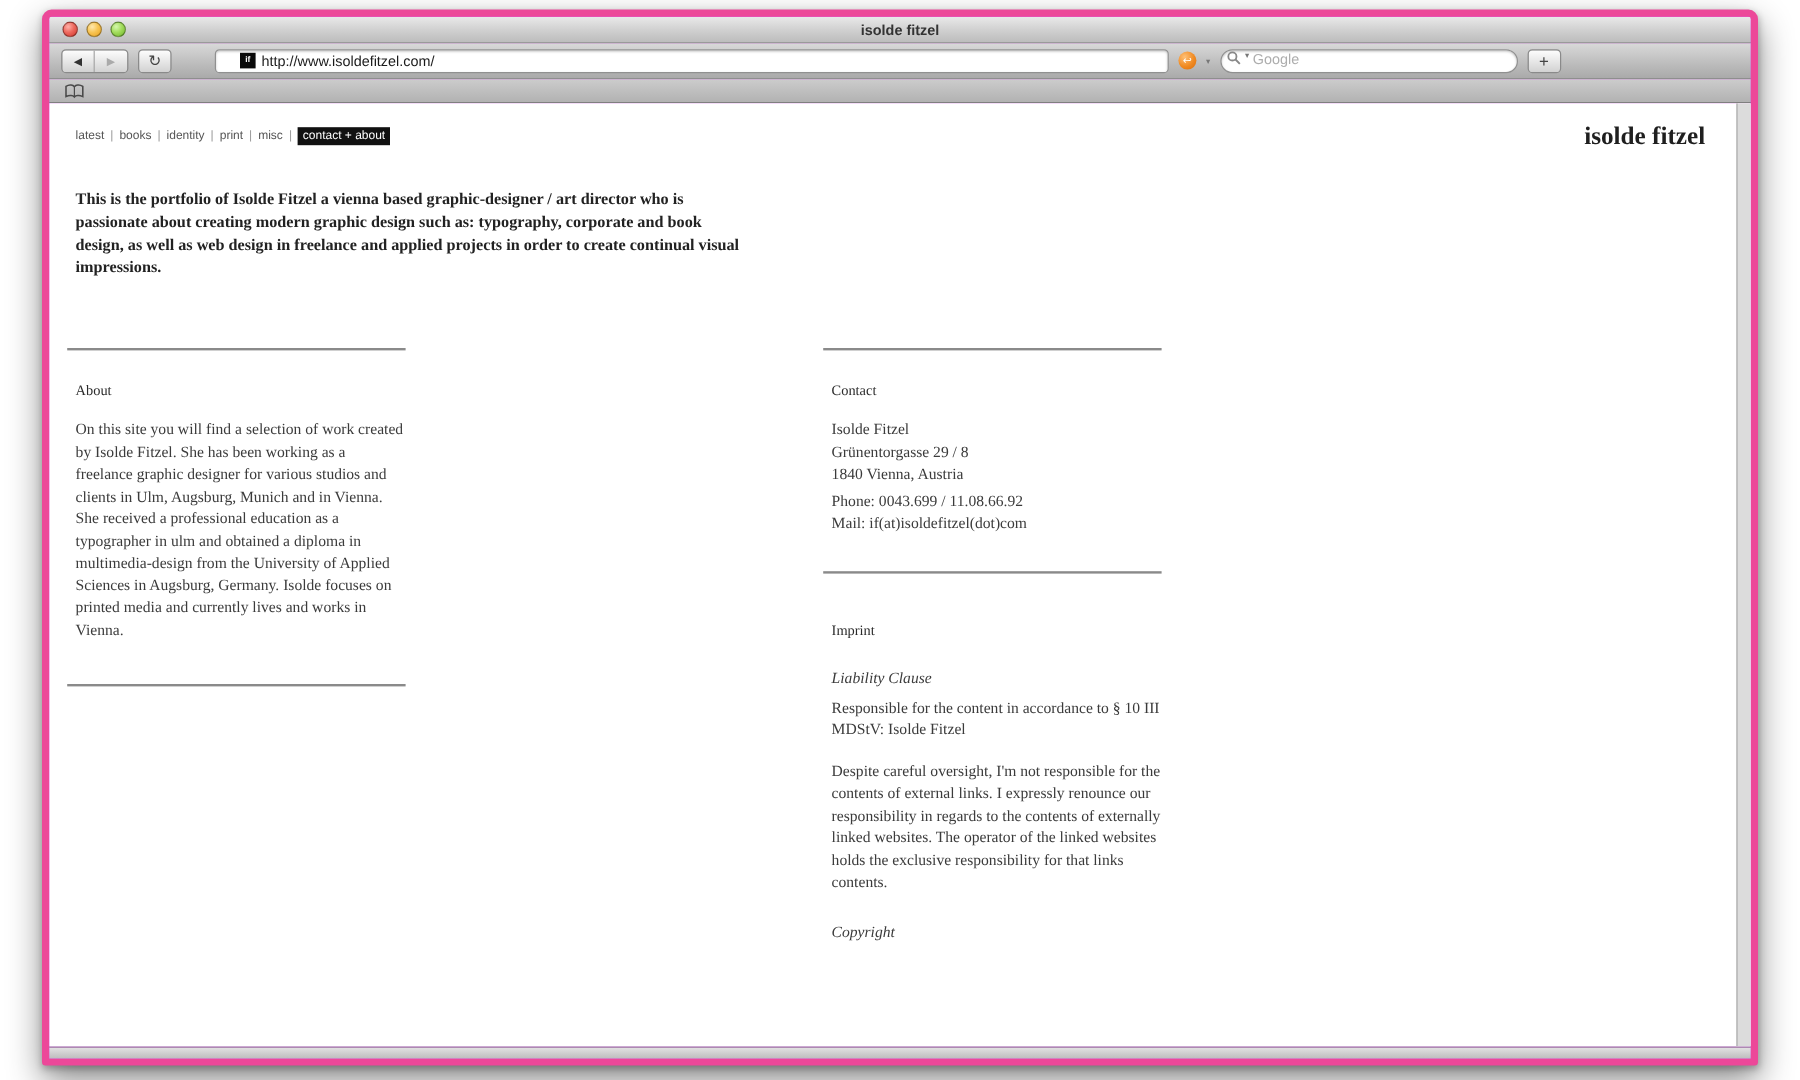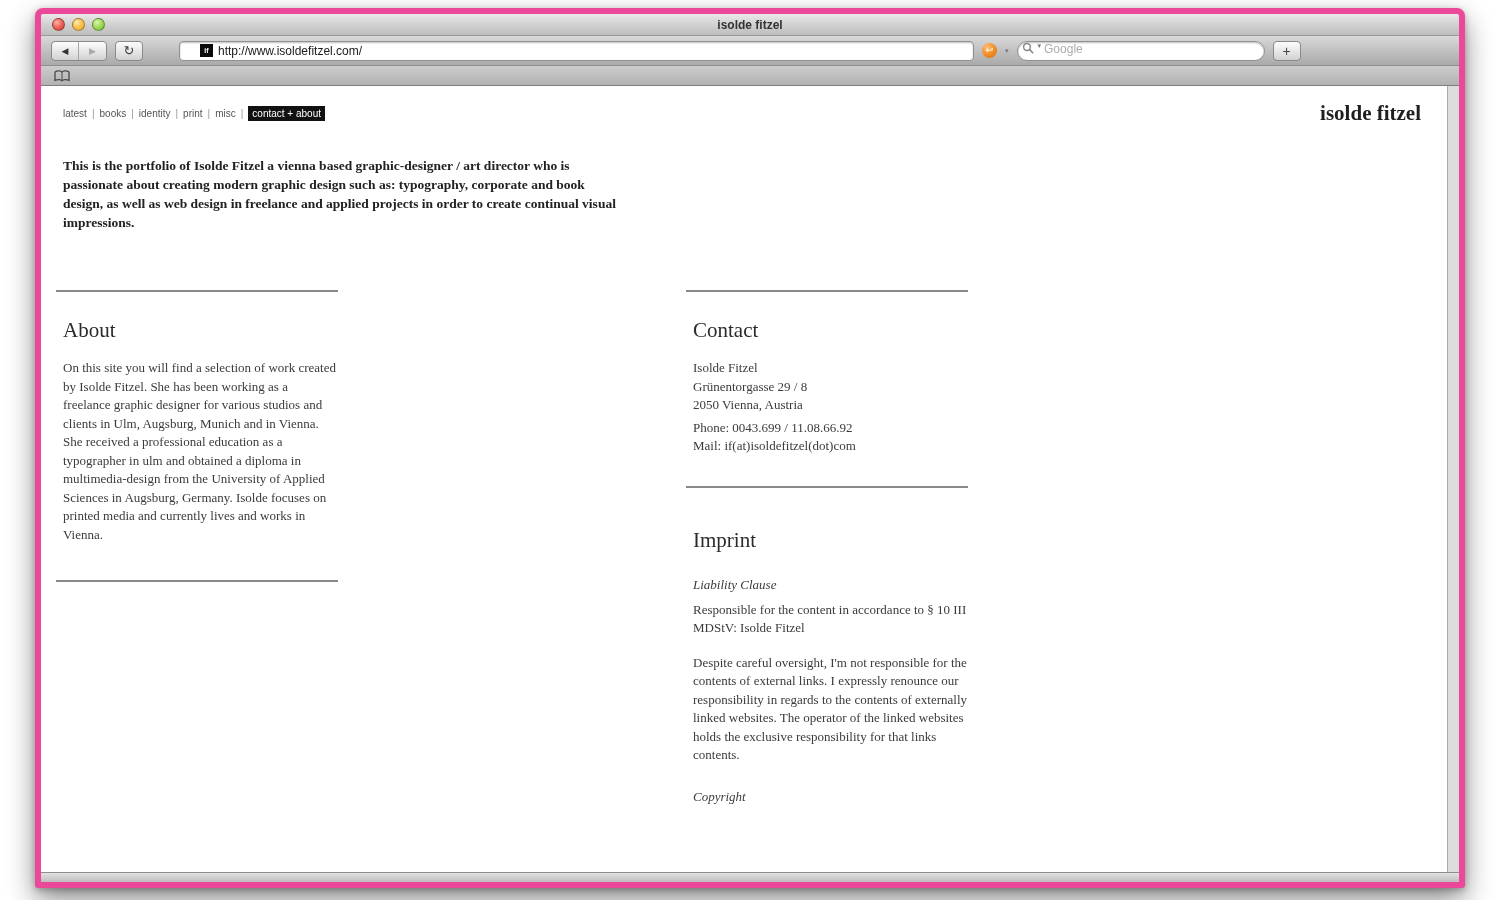--- a/index.html
+++ b/index.html
@@ -99,21 +99,21 @@
 
   .intro { position:absolute; left:22px; top:70px; width:565px; font-size:13.5px; line-height:19px; font-weight:bold; color:#222; }
 
   .col { position:absolute; width:282px; }
   .col-left  { left:15px;  top:204px; }
   .col-mid   { left:330px; top:353px; }
   .col-right { left:645px; top:204px; }
 
   .rule { height:2px; background:#8a8a8a; }
 
-  h2.sec { font-size:21px; font-weight:normal; color:#2b2b2b; margin:26px 0 0 7px; }
+  h2.sec { font-size:12px; font-weight:normal; color:#2b2b2b; margin:26px 0 0 7px; }
   .body-text { font-size:13px; line-height:18.5px; margin:16px 0 0 7px; }
   .addr-block { font-size:13px; line-height:18.5px; margin:16px 0 0 7px; }
   .addr-block div { display:block; }
   .phone-block { font-size:13px; line-height:18.5px; margin:4px 0 0 7px; }
   .sub-italic { font-size:13px; font-style:italic; color:#3b3b3b; margin:24px 0 0 7px; }
   .para { font-size:13px; line-height:18.5px; margin:8px 0 0 7px; }
   .para.gap { margin-top:16px; }
   .rule.mt-big { margin-top:36px; }
   .rule.mt-contact { margin-top:30px; }
   h2.sec.imprint { margin-top:40px; }
@@ -186,21 +186,21 @@
       <div class="rule mt-big"></div>
     </div>
 
 
     <div class="col col-right">
       <div class="rule"></div>
       <h2 class="sec">Contact</h2>
       <div class="addr-block">
         <div>Isolde Fitzel</div>
         <div>Grünentorgasse 29 / 8</div>
-        <div>2050 Vienna, Austria</div>
+        <div>1840 Vienna, Austria</div>
       </div>
       <div class="phone-block">
         <div>Phone: 0043.699 / 11.08.66.92</div>
         <div>Mail: if(at)isoldefitzel(dot)com</div>
       </div>
       <div class="rule mt-contact"></div>
       <h2 class="sec imprint">Imprint</h2>
       <div class="sub-italic">Liability Clause</div>
       <div class="para">Responsible for the content in accordance to § 10 III MDStV: Isolde Fitzel</div>
       <div class="para gap">Despite careful oversight, I'm not responsible for the contents of external links. I expressly renounce our responsibility in regards to the contents of externally linked websites. The operator of the linked websites holds the exclusive responsibility for that links contents.</div>

